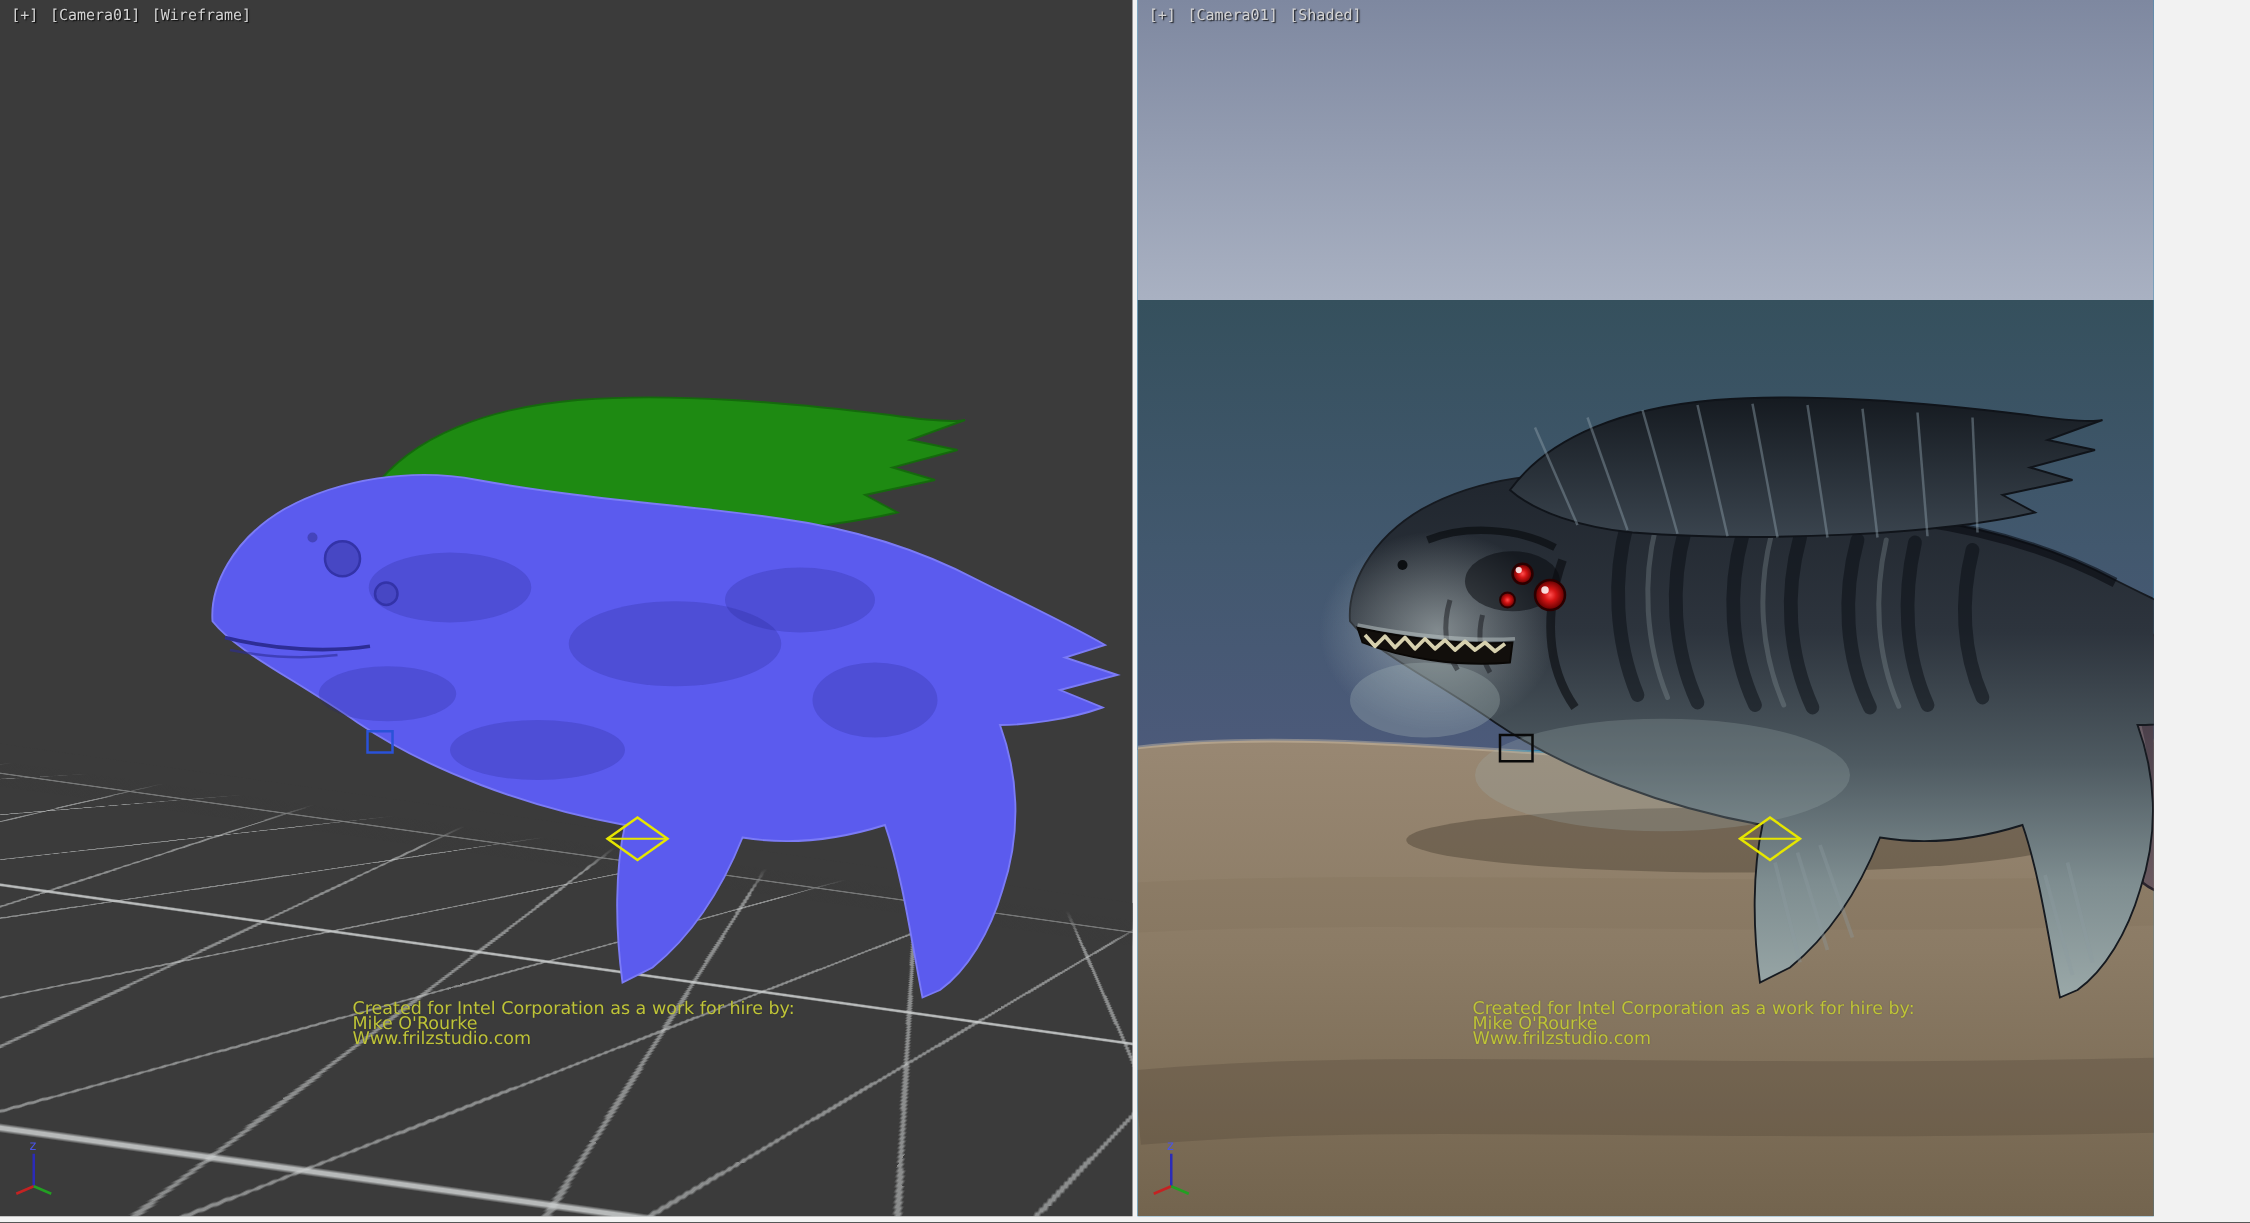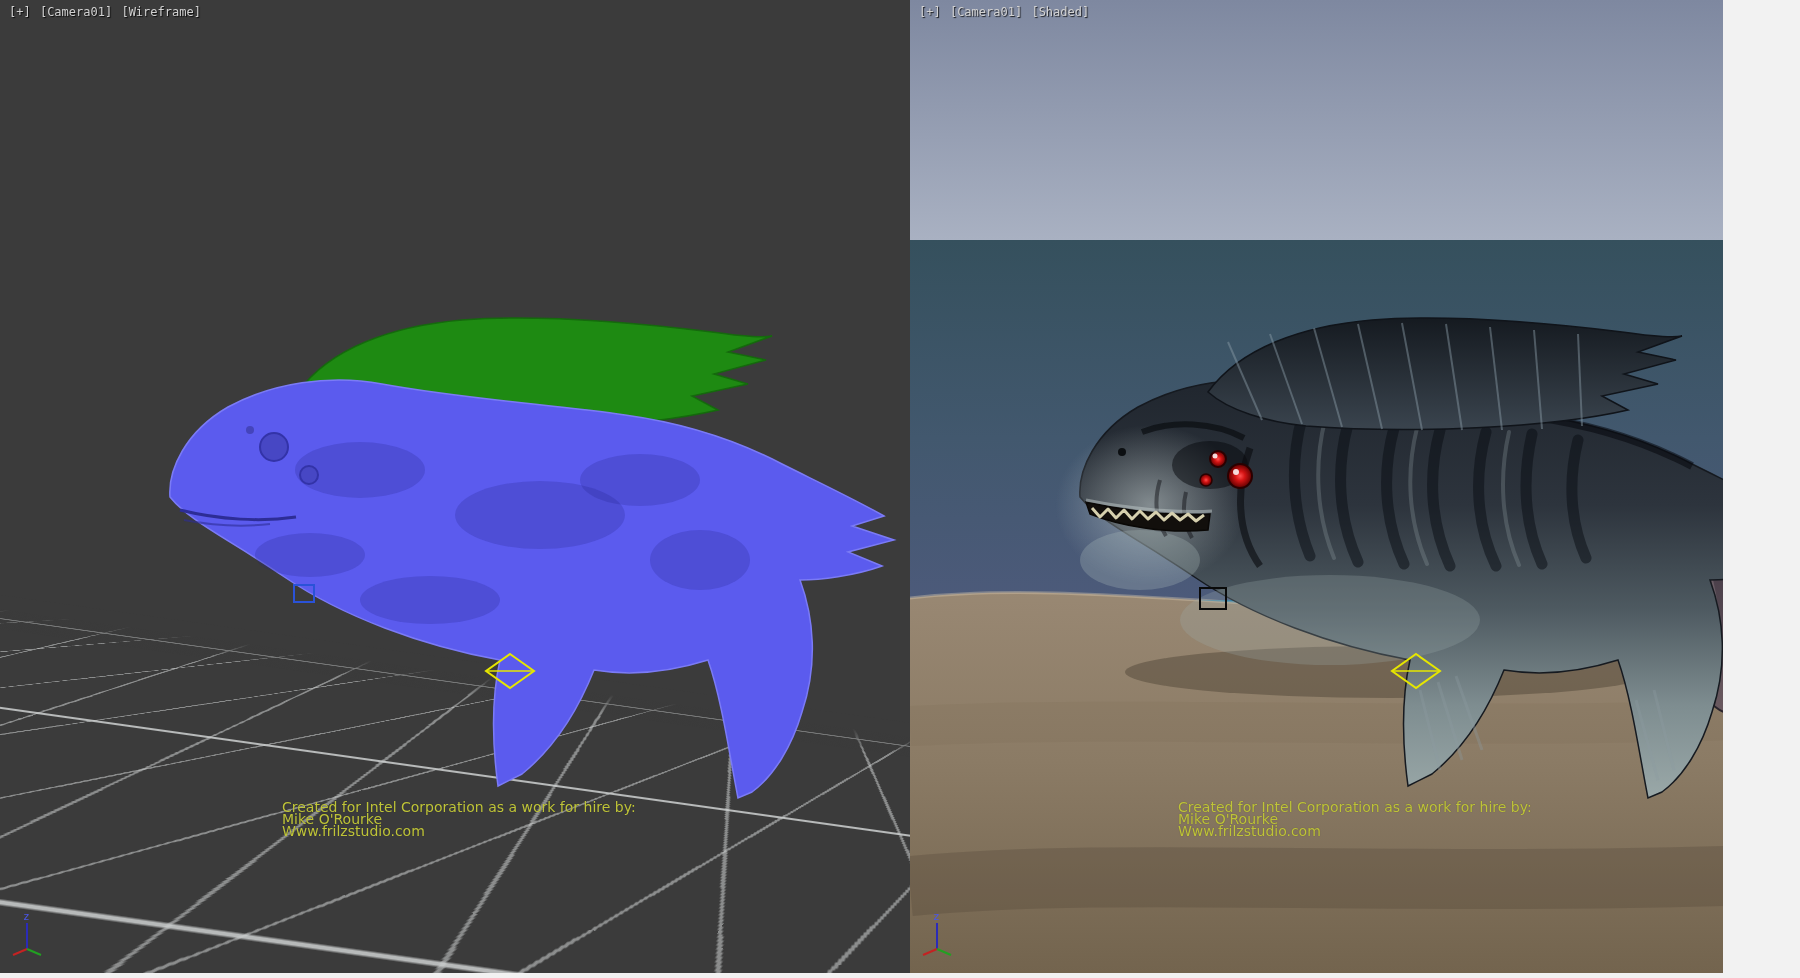--- a/index.html
+++ b/index.html
@@ -1,19 +1,19 @@
 <!DOCTYPE html>
 <html><head>
 <meta charset="utf-8">
 <style>
   html,body{margin:0;padding:0;background:#1a1a1a;}
   .stage{position:relative;width:1800px;height:978px;background:#f2f2f2;overflow:hidden;
          font-family:"DejaVu Sans",sans-serif;}
   .viewport{position:absolute;top:0;height:973px;overflow:hidden;}
-  .vp-left{left:0;width:906px;background:#3b3b3b;padding-left:32px;}
+  .vp-left{left:0;width:906px;background:#3b3b3b;}
   .vp-right{left:910px;width:813px;background:#0369a1;}
 
   .vp-label{position:absolute;top:5px;left:9px;z-index:40;
             font-family:"DejaVu Sans Mono",monospace;font-size:12px;color:#d2d2d2;
             text-shadow:1px 1px 1px rgba(0,0,0,.8);white-space:nowrap;}
   .vp-label span{margin-right:2px;cursor:pointer;}
 
   .watermark{position:absolute;z-index:30;font-size:14px;line-height:12px;color:#bfc438;
              text-shadow:0 0 1px rgba(0,0,0,.35);}
   .wm-left{left:282px;top:801px;}

